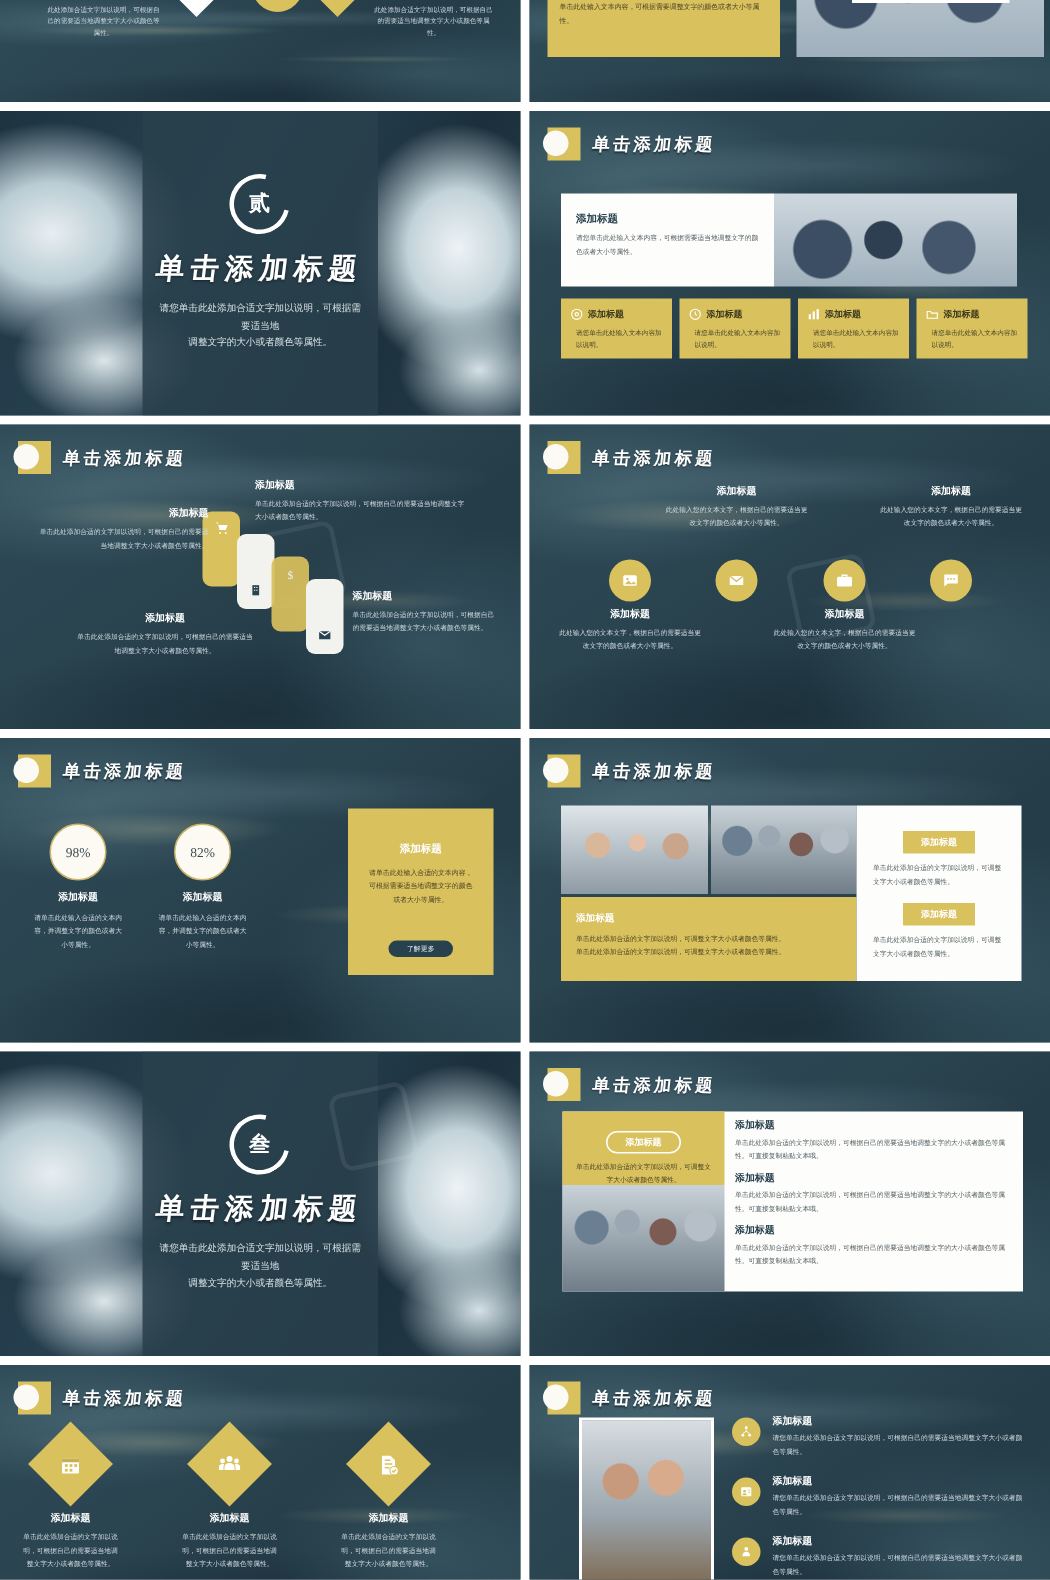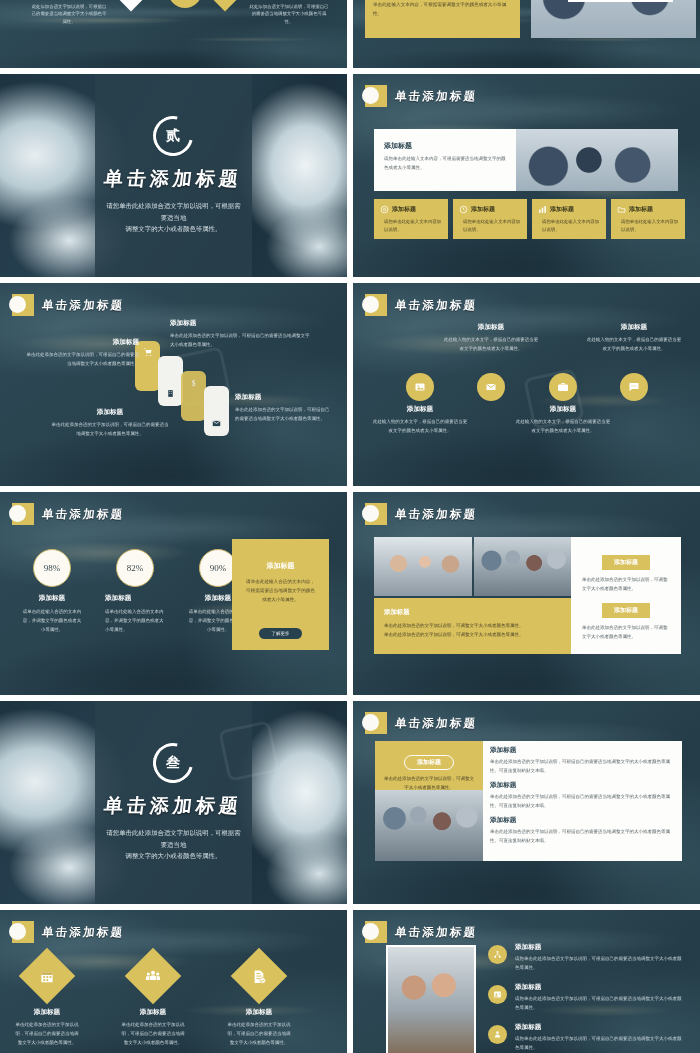--- a/index.html
+++ b/index.html
@@ -400,27 +400,22 @@
           <div class="dot"></div>
         </div>
       <div class="shead-title">单击添加标题</div>
     </div>
     <div style="position:absolute;left:22px;top:57px;display:flex;gap:23px;">
       <div style="width:60px;text-align:center;">
         <div class="pct-circle" style="width:38px;height:38px;margin:0 auto;">98%</div>
         <div class="ttl-light" style="font-size:6.6px;margin-top:7px;">添加标题</div>
         <div class="body-light" style="font-size:4.5px;line-height:2;margin-top:4px;">请单击此处输入合适的文本内容，并调整文字的颜色或者大小等属性。</div>
       </div>
-      <div style="width:60px;text-align:left;">
+      <div style="width:60px;text-align:center;">
         <div class="pct-circle" style="width:38px;height:38px;margin:0 auto;">82%</div>
-        <div class="ttl-light" style="font-size:6.6px;margin-top:7px;">添加标题</div>
-        <div class="body-light" style="font-size:4.5px;line-height:2;margin-top:4px;">请单击此处输入合适的文本内容，并调整文字的颜色或者大小等属性。</div>
-      </div>
-      <div style="width:60px;text-align:center;">
-        <div class="pct-circle" style="width:38px;height:38px;margin:0 auto;">90%</div>
         <div class="ttl-light" style="font-size:6.6px;margin-top:7px;">添加标题</div>
         <div class="body-light" style="font-size:4.5px;line-height:2;margin-top:4px;">请单击此处输入合适的文本内容，并调整文字的颜色或者大小等属性。</div>
       </div>
     </div>
     <div class="gold" style="position:absolute;left:232px;top:47px;width:97px;height:111px;padding:22px 12px;text-align:center;">
       <div style="color:#fff;font-size:7px;font-weight:700;">添加标题</div>
       <div style="color:#4c4527;font-size:4.6px;line-height:2;margin-top:6px;">请单击此处输入合适的文本内容，可根据需要适当地调整文字的颜色或者大小等属性。</div>
       <div style="margin-top:16px;"><span class="pill">了解更多</span></div>
     </div>
   </div>

